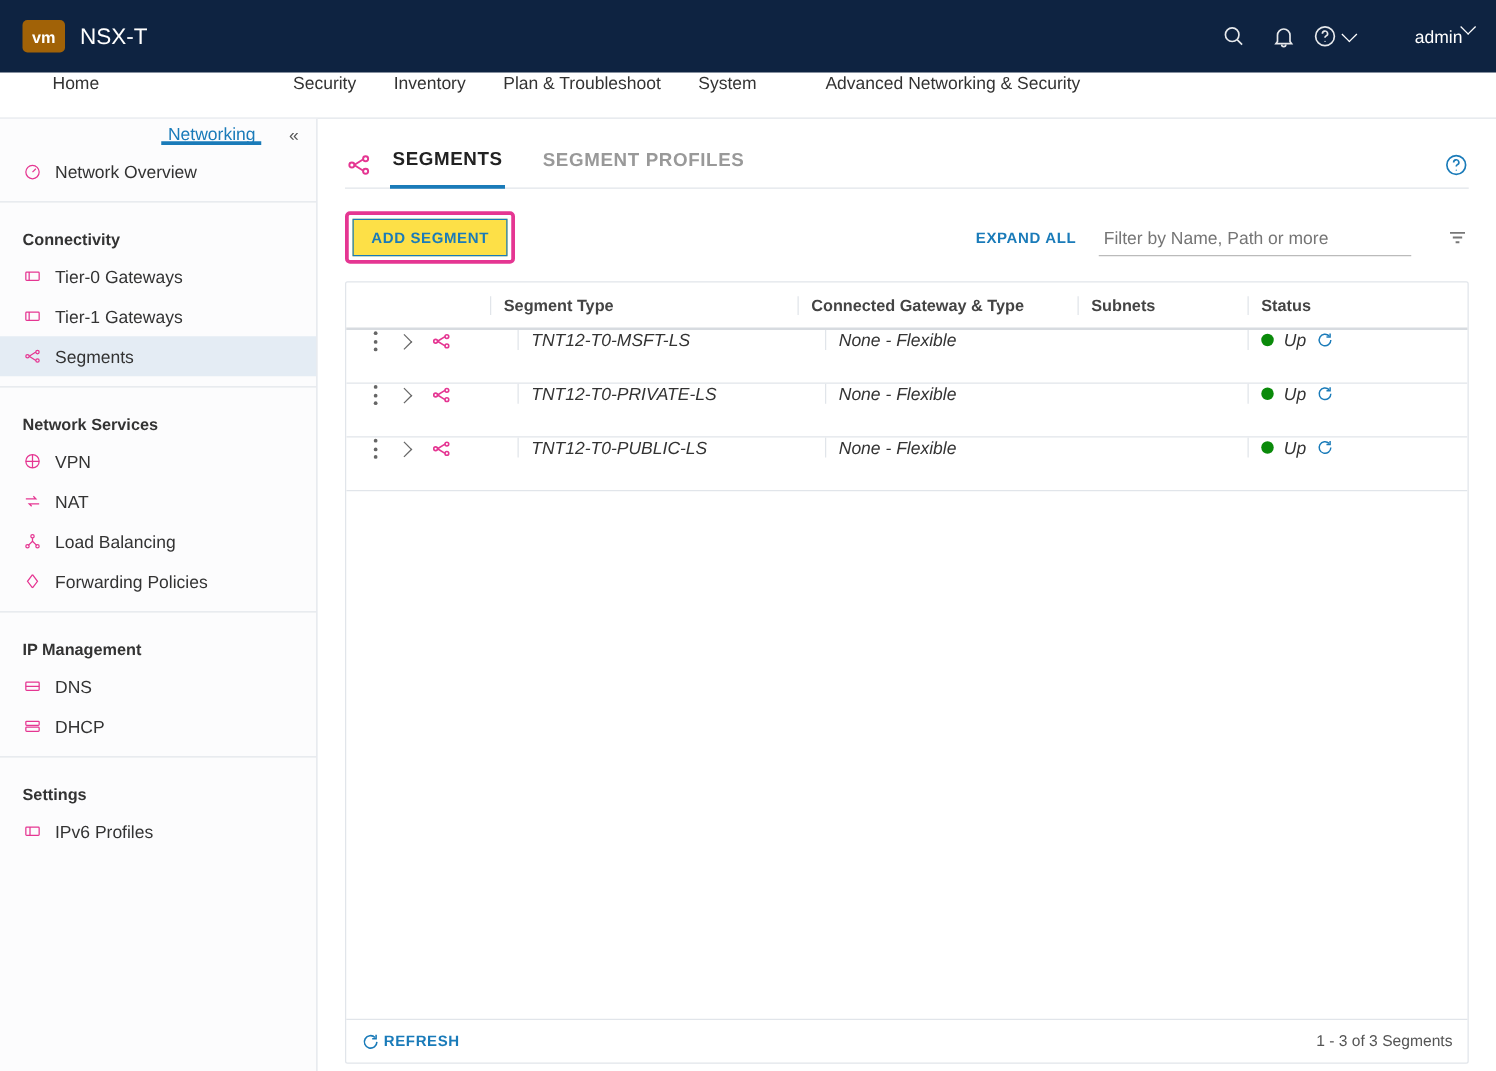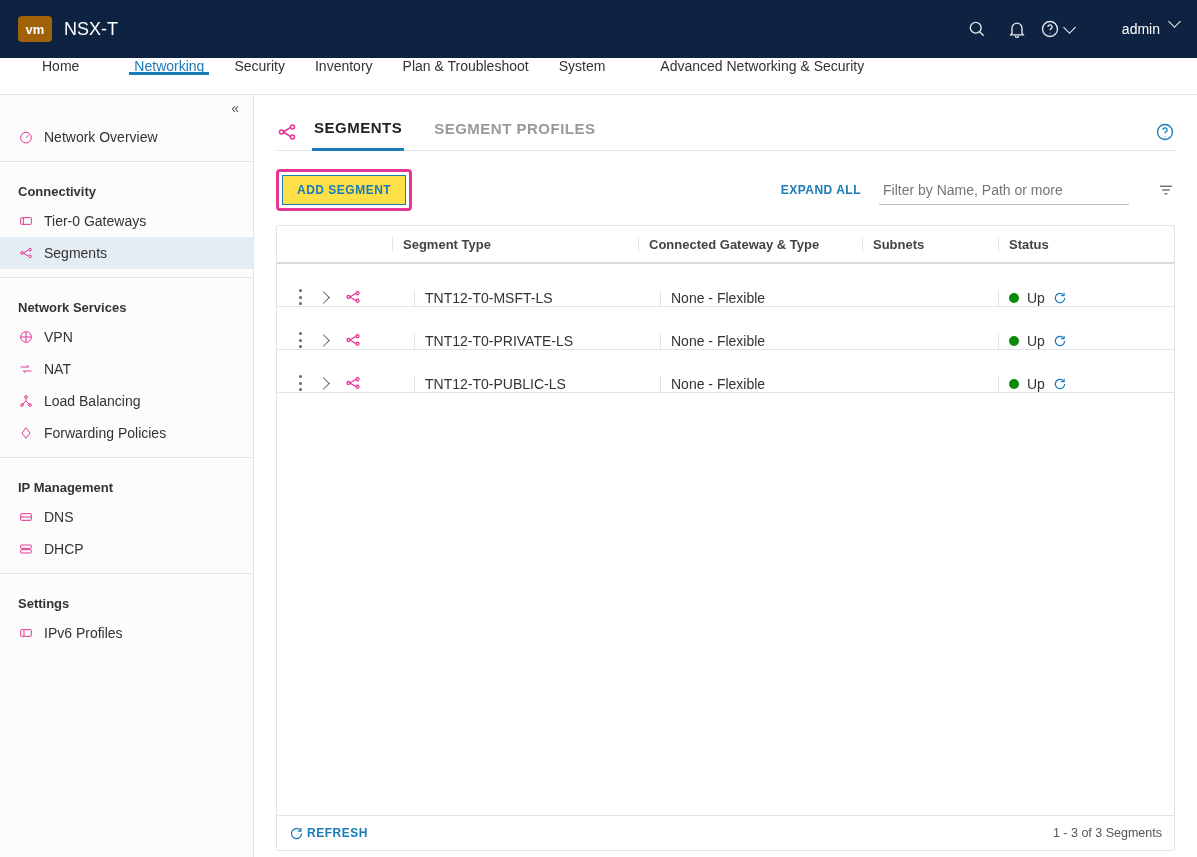--- a/index.html
+++ b/index.html
@@ -19,27 +19,27 @@
   body{background:#ffffff;}
 
   
   .topbar{height:58px;background:var(--header-bg);color:#fff;display:flex;align-items:center;padding:0 18px;}
   .vmw-logo{width:34px;height:26px;background:#a16207;border-radius:4px;display:flex;align-items:center;justify-content:center;font-size:13px;font-weight:600;color:#fff;}
   .product{margin-left:12px;font-size:18px;font-weight:400;color:#fff;}
   .topbar-spacer{flex:1;}
   .topbar-icon{width:40px;height:40px;display:flex;align-items:center;justify-content:center;color:#fff;opacity:.9;cursor:pointer;}
   .topbar-icon svg{width:20px;height:20px;stroke:#fff;fill:none;stroke-width:1.6;}
   .help-group{display:flex;align-items:center;gap:2px;margin-right:18px;}
-  .user{display:flex;align-items:flex-start;gap:10px;margin-left:30px;color:#fff;cursor:pointer;}
+  .user{display:flex;align-items:flex-start;margin-left:30px;color:#fff;cursor:pointer;}
   .chev{width:8px;height:8px;border-right:1.5px solid #fff;border-bottom:1.5px solid #fff;transform:rotate(45deg);margin-top:-4px;}
 
   
   .mainnav{height:36px;border-bottom:1px solid var(--border);display:flex;align-items:flex-start;padding-left:27px;color:#444;}
   .nav-item{padding:0 15px;display:flex;align-items:center;cursor:pointer;font-size:14px;color:#333;position:relative;}
-  .nav-item.active{color:var(--accent);}
+  .nav-item.active{color:var(--accent);margin-top:41px;}
   .nav-item.active::after{content:"";position:absolute;left:10px;right:10px;bottom:-1px;height:3px;background:var(--accent);}
   .nav-divider{width:1px;margin:8px 12px;background:var(--border);}
 
   
   .body{display:flex;height:calc(857px - 58px - 37px);}
   .sidebar{width:253px;border-right:1px solid var(--border);display:flex;flex-direction:column;background:#fcfcfd;}
   .collapse-row{height:26px;display:flex;align-items:center;justify-content:flex-end;padding-right:14px;}
   .dbl-chev{font-size:14px;color:#555;cursor:pointer;}
   .side-title{padding:14px 18px 6px 18px;font-size:13px;font-weight:600;color:#333;}
   .side-sep{height:1px;background:var(--border);margin:8px 0;}
@@ -67,21 +67,21 @@
   .filter-icon svg{width:18px;height:18px;stroke:#777;fill:none;stroke-width:2;}
 
   
   .table{border:1px solid var(--border);border-radius:2px;display:flex;flex-direction:column;flex:1;min-height:0;}
   .thead{display:flex;align-items:center;height:36px;border-bottom:2px solid #d7dbe0;font-weight:600;font-size:13px;color:#444;}
   .col-actions{width:115px;}
   .col-name{width:235px;padding-left:10px;border-left:1px solid var(--border);}
   .col-gw{flex:1;padding-left:10px;border-left:1px solid var(--border);}
   .col-sub{width:125px;padding-left:10px;border-left:1px solid var(--border);}
   .col-stat{width:165px;padding-left:10px;border-left:1px solid var(--border);}
-  .trow{display:flex;align-items:flex-end;height:42px;border-bottom:1px solid var(--border);}
+  .trow{display:flex;align-items:flex-start;height:42px;border-bottom:1px solid var(--border);font-style:italic;}
   .cell{display:flex;align-items:center;}
   .cell.col-actions{gap:16px;padding-left:22px;}
   .kebab{width:4px;height:16px;display:flex;flex-direction:column;justify-content:space-between;cursor:pointer;}
   .kebab span{width:3px;height:3px;background:#666;border-radius:50%;}
   .row-chev{width:8px;height:8px;border-right:1.6px solid #666;border-bottom:1.6px solid #666;transform:rotate(-45deg);cursor:pointer;}
   .seg-icon{width:18px;height:18px;color:var(--pink);}
   .status-dot{width:10px;height:10px;border-radius:50%;background:#0a8a0a;display:inline-block;margin-right:8px;}
   .refresh-sm{width:14px;height:14px;margin-left:8px;cursor:pointer;}
   .refresh-sm svg{width:14px;height:14px;stroke:var(--accent);fill:none;stroke-width:2;}
   .tbody{flex:1;overflow:auto;}
@@ -158,20 +158,29 @@
     <div class="side-sep"></div>
     <div class="side-title">Connectivity</div>
     <div class="side-item">
       <span class="side-icon">
           <svg viewBox="0 0 24 24">
             <rect x="4" y="7" width="16" height="10" rx="1"></rect>
             <line x1="8" y1="7" x2="8" y2="17"></line>
           </svg>
         </span>
       <span>Tier-0 Gateways</span>
+    </div>
+    <div class="side-item">
+      <span class="side-icon">
+          <svg viewBox="0 0 24 24">
+            <rect x="4" y="7" width="16" height="10" rx="1"></rect>
+            <line x1="8" y1="7" x2="8" y2="17"></line>
+          </svg>
+        </span>
+      <span>Tier-1 Gateways</span>
     </div>
     <div class="side-item sel">
       <span class="side-icon">
           <svg viewBox="0 0 24 24">
             <circle cx="6" cy="12" r="2"></circle>
             <circle cx="18" cy="7" r="2"></circle>
             <circle cx="18" cy="17" r="2"></circle>
             <path d="M8 12 L16 7 M8 12 L16 17"></path>
           </svg>
         </span>

